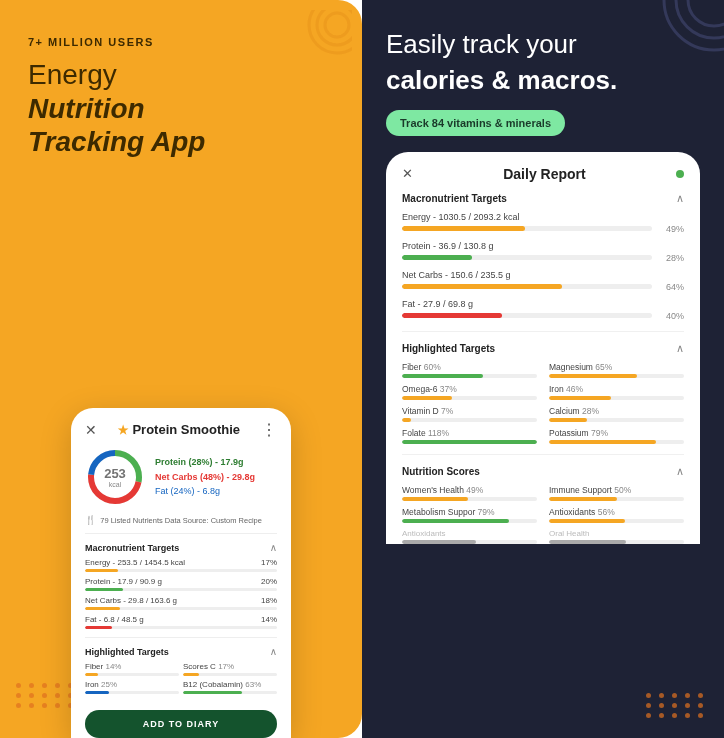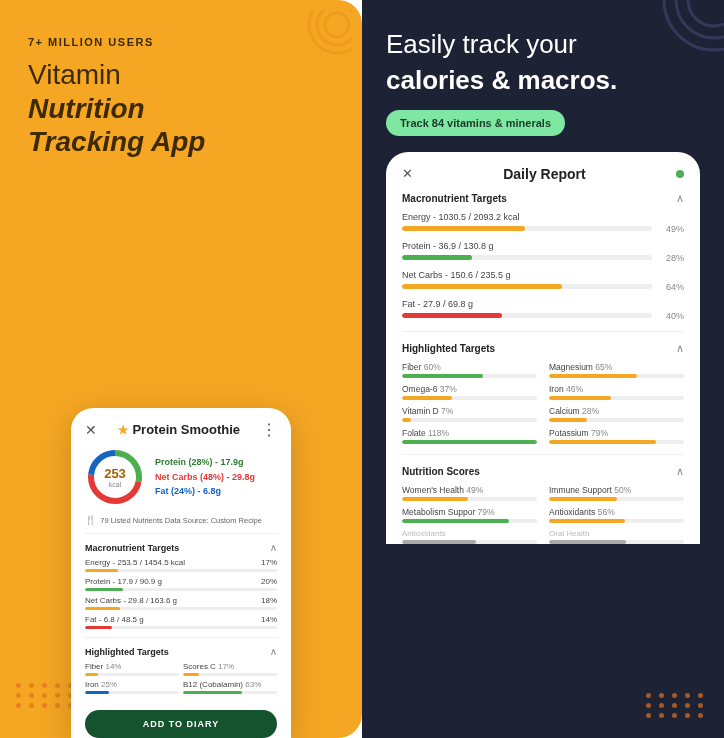--- a/index.html
+++ b/index.html
@@ -96,27 +96,27 @@
       flex-shrink: 0;
     }
     .donut-wrap svg { width: 60px; height: 60px; }
     .donut-center {
       position: absolute;
       top: 50%;
       left: 50%;
       transform: translate(-50%, -50%);
       text-align: center;
     }
-    .donut-center .kcal-num { font-size: 13px; font-weight: 700; color: #a16207; }
+    .donut-center .kcal-num { font-size: 13px; font-weight: 700; color: #737373; }
     .donut-center .kcal-lbl { font-size: 7px; color: #888; }
 
     .macro-labels { font-size: 9px; line-height: 1.6; }
     .macro-labels .protein { color: #2e7d32; font-weight: 600; }
     .macro-labels .carbs { color: #e53935; font-weight: 600; }
-    .macro-labels .fat { color: #1565c0; font-weight: 700; }
+    .macro-labels .fat { color: #1565c0; font-weight: 400; }
 
     .nutrients-row {
       display: flex;
       align-items: center;
       gap: 4px;
       font-size: 7.5px;
       color: #666;
       margin-bottom: 8px;
       padding-bottom: 8px;
       border-bottom: 1px solid #eee;
@@ -340,21 +340,21 @@
   <div class="rings-top">
     <svg viewBox="0 0 80 80" fill="none">
       <circle cx="65" cy="15" r="28" stroke="#e8921a" stroke-width="3" fill="none" opacity="0.5"></circle>
       <circle cx="65" cy="15" r="20" stroke="#e8921a" stroke-width="3" fill="none" opacity="0.5"></circle>
       <circle cx="65" cy="15" r="12" stroke="#e8921a" stroke-width="3" fill="none" opacity="0.5"></circle>
     </svg>
   </div>
 
   <div class="top-label">7+ MILLION USERS</div>
   <div class="headline">
-    <span>Vitamin</span><br>
+    <span>Energy</span><br>
     <strong>Nutrition<br>Tracking App</strong>
   </div>
 
   <div class="phone-mockup">
     <div class="phone-header">
       <span class="close-btn">✕</span>
       <span class="title">
         <span class="star-icon">★</span>
         <span>Protein Smoothie</span>
       </span>

